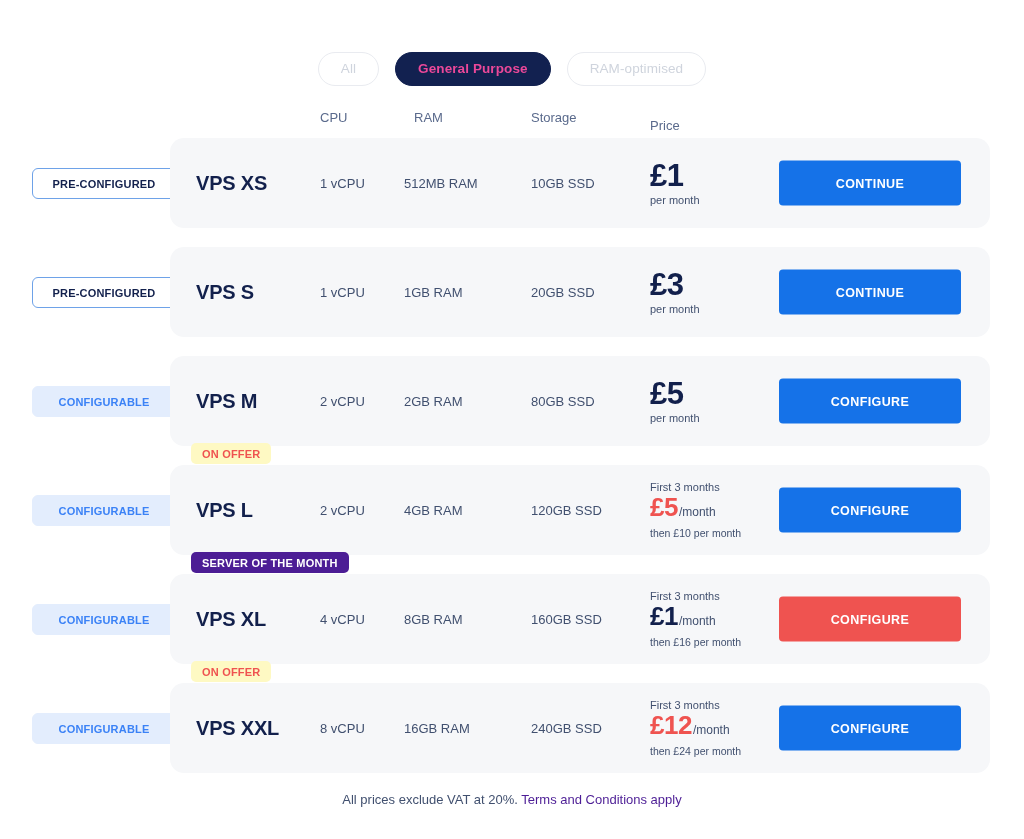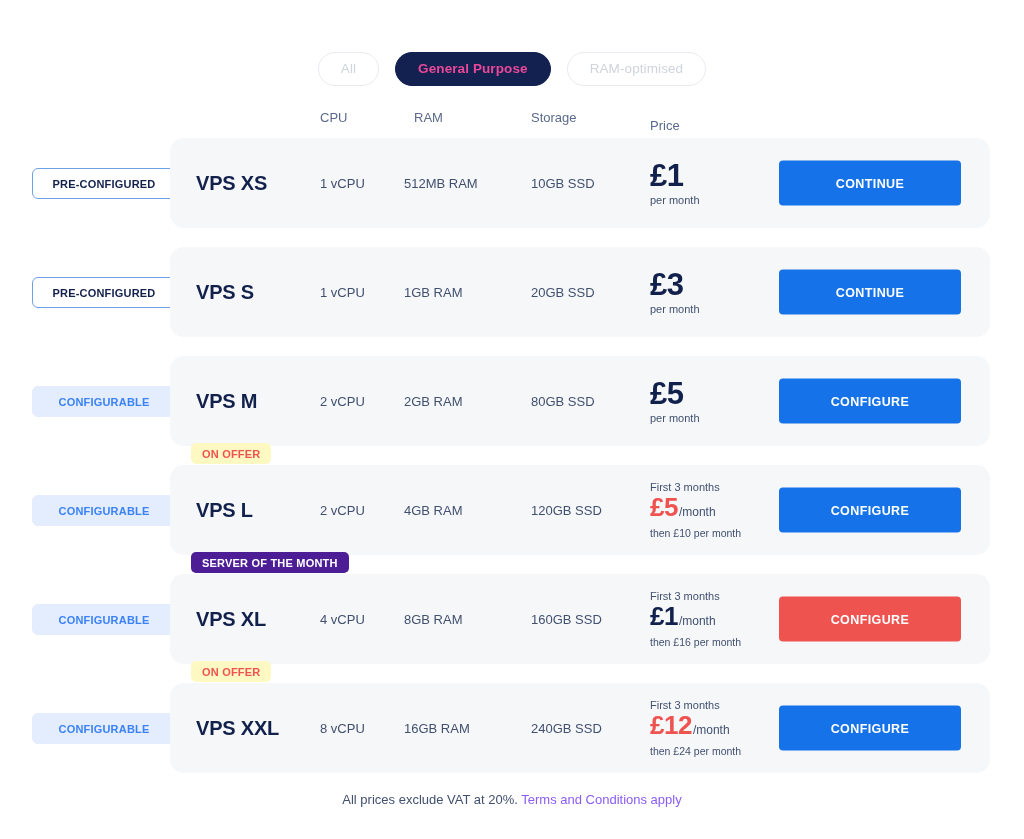--- a/index.html
+++ b/index.html
@@ -221,21 +221,21 @@
   .cta.danger { background: #ef5350; }
 
   
   .footer {
     text-align: center;
     font-size: 13px;
     color: #41506f;
     margin-top: 6px;
   }
   .footer a {
-    color: #8b5cf6;
+    color: #4c1d95;
     text-decoration: none;
     cursor: pointer;
   }
 </style>
 </head>
 <body>
 
 <div class="page">
 
   <div class="tabs" id="tabs">

